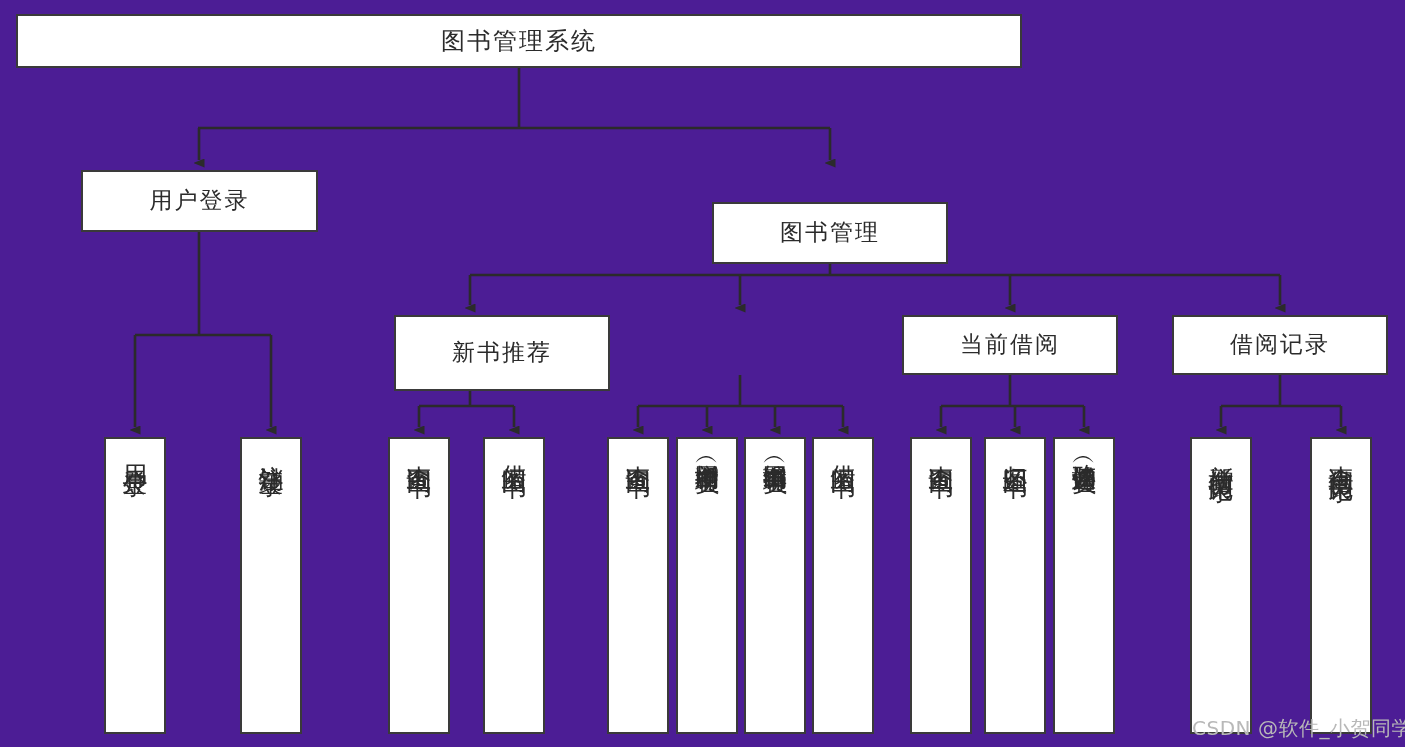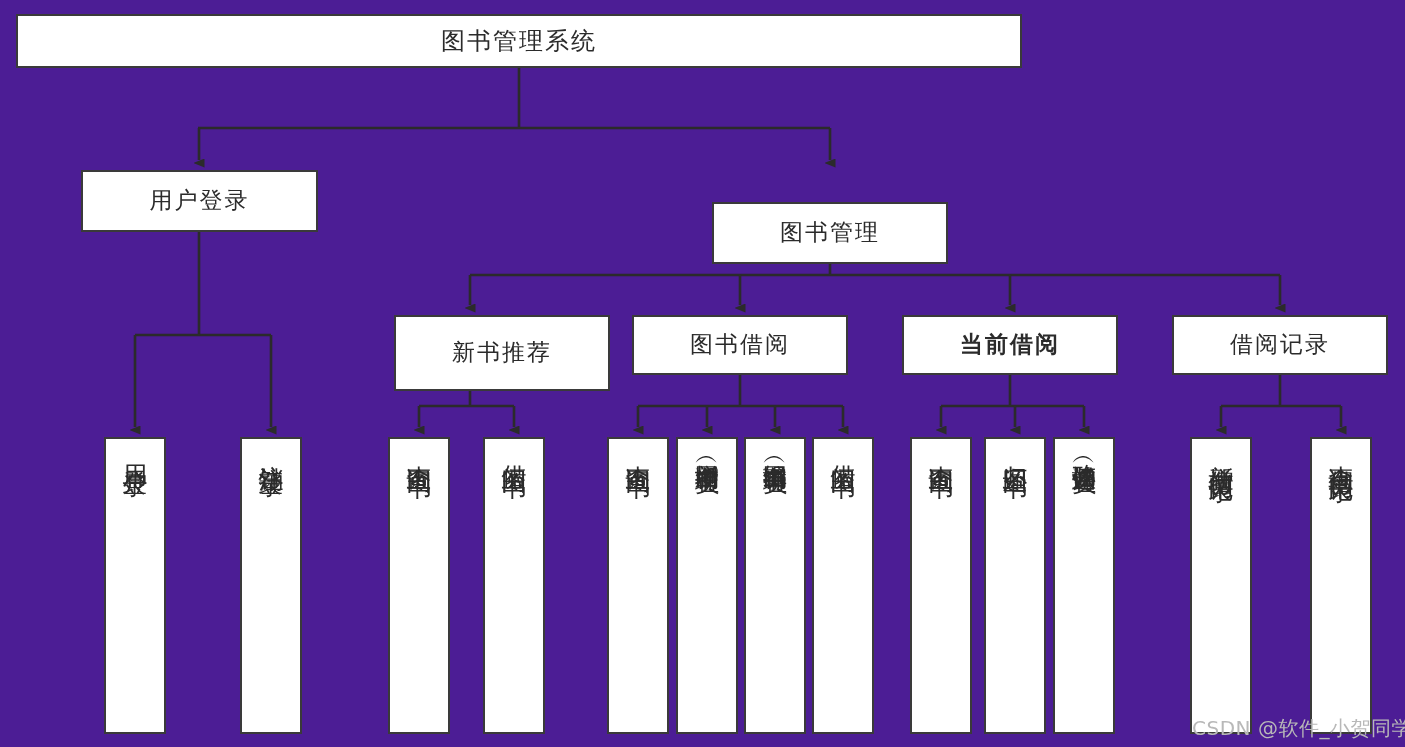--- a/index.html
+++ b/index.html
@@ -140,24 +140,21 @@
   <div class="node horiz" style="left:81px; top:170px; width:237px; height:62px;">
     <span class="node-label">用户登录</span>
   </div>
   <div class="node horiz" style="left:712px; top:170px; width:236px; height:62px;margin-top:32px;">
     <span class="node-label">图书管理</span>
   </div>
 
   <div class="node horiz" style="left:362px; top:315px; width:216px; height:76px;margin-left:32px;">
     <span class="node-label">新书推荐</span>
   </div>
-  <div class="node horiz" style="left:632px; top:315px; width:216px; height:60px;">
-    <span class="node-label">图书借阅</span>
-  </div>
-  <div class="node horiz" style="left:902px; top:315px; width:216px; height:60px;font-weight:bold;">
+  <div class="node horiz" style="left:902px; top:315px; width:216px; height:60px;">
     <span class="node-label">当前借阅</span>
   </div>
   <div class="node horiz" style="left:1172px; top:315px; width:216px; height:60px;justify-content:center;">
     <span class="node-label">借阅记录</span>
   </div>
 
   <div class="node vert" style="left:104px; top:437px; width:62px; height:297px;">
     <span class="node-label">用户登录</span>
   </div>
   <div class="node vert" style="left:240px; top:437px; width:62px; height:297px;">

